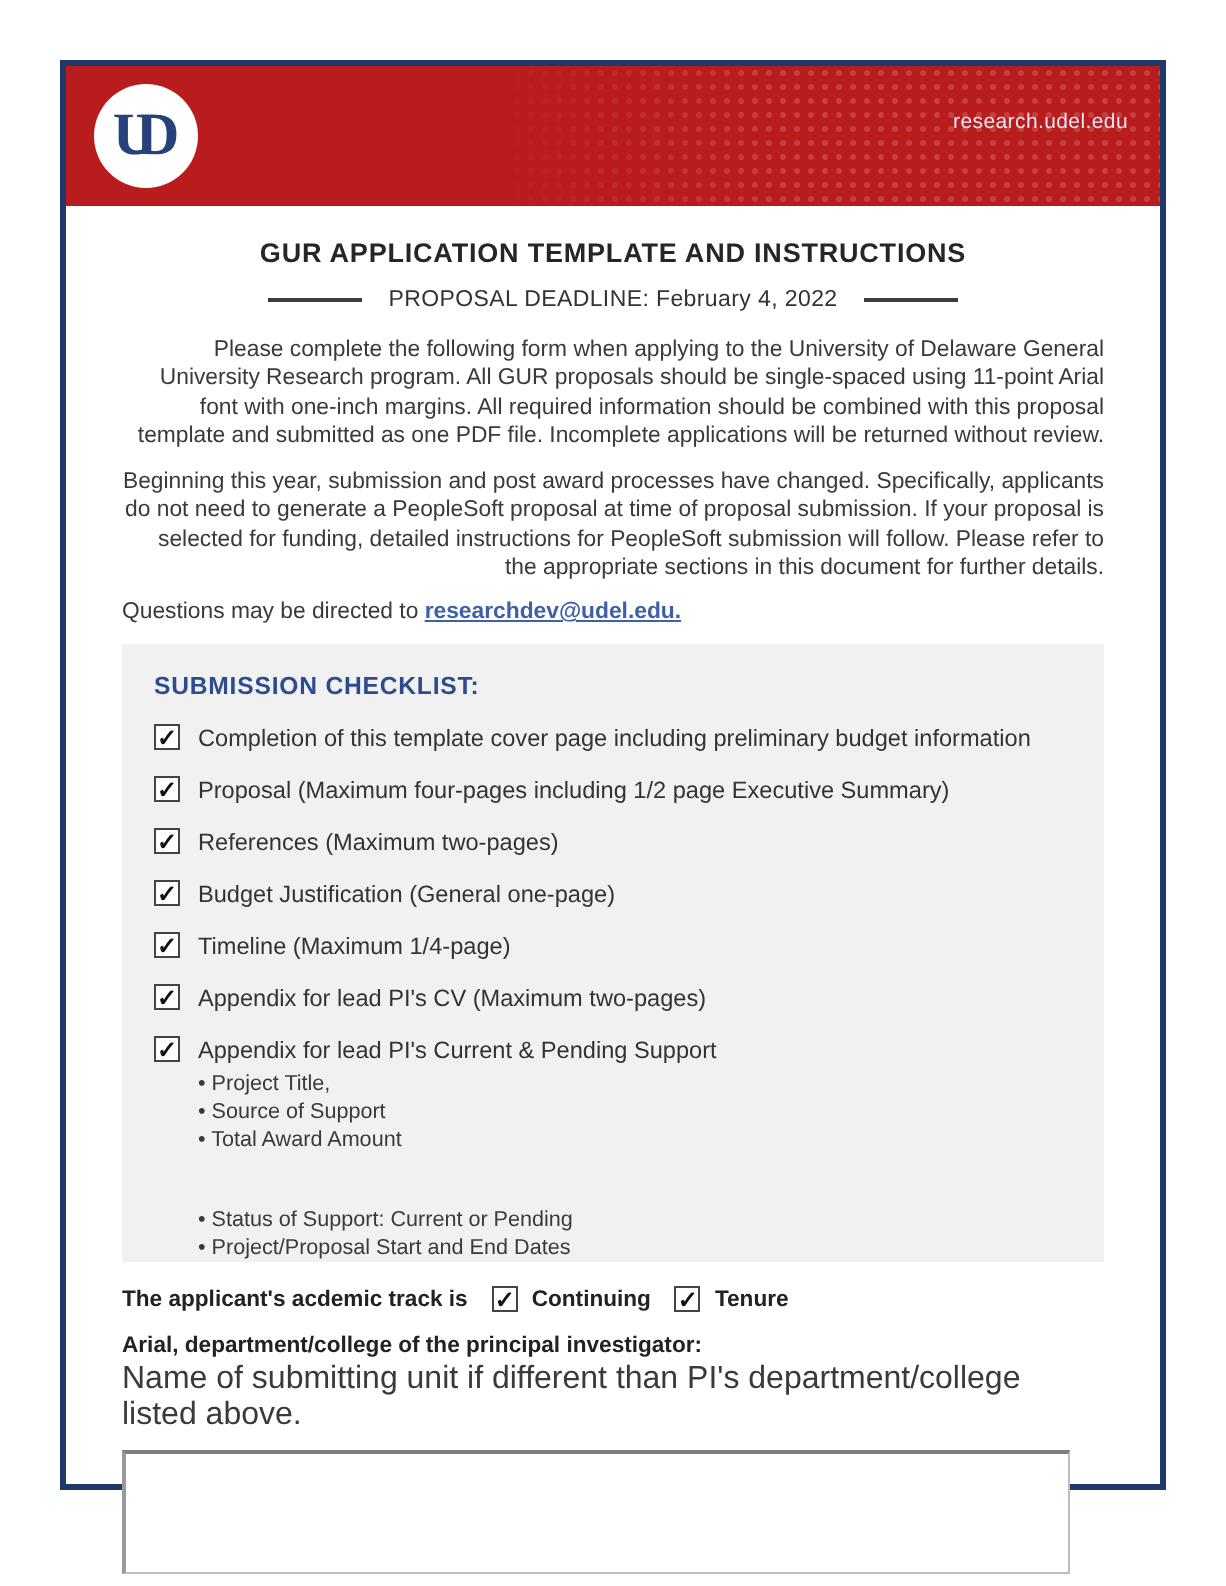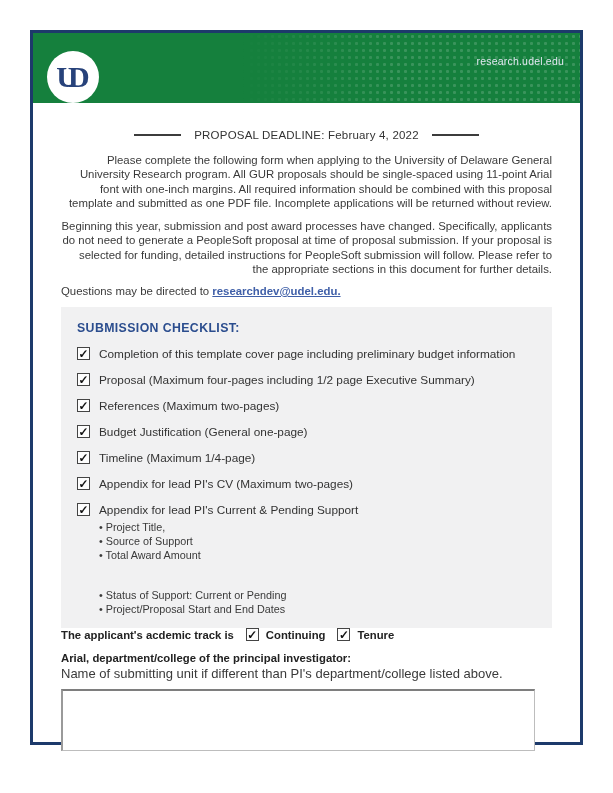--- a/index.html
+++ b/index.html
@@ -2,22 +2,22 @@
 <html><head>
 <meta charset="utf-8">
 <style>
   * { margin:0; padding:0; box-sizing:border-box; }
   html,body { width:613px; height:793px; background:#ffffff; overflow:hidden;
               font-family:"Liberation Sans", sans-serif; }
   .page { position:absolute; left:30px; top:30px; width:553px; height:715px;
           border:3px solid #1d3a6b; background:#fff; }
 
   
-  .banner { position:relative; height:70px; background:#15803d; display:flex;
-            align-items:flex-end; overflow:hidden; }
+  .banner { position:relative; height:70px; background:#b91c1c; display:flex;
+            align-items:center; overflow:hidden; }
   .banner::after { content:""; position:absolute; top:0; right:0; width:62%; height:100%;
             background-image:radial-gradient(circle, rgba(255,255,255,0.16) 1.3px, transparent 1.8px);
             background-size:7px 7px;
             -webkit-mask-image:linear-gradient(to right, transparent, #000 45%);
             mask-image:linear-gradient(to right, transparent, #000 45%); }
   .logo-circle { width:52px; height:52px; border-radius:50%; background:#fff; margin-left:14px;
             display:flex; align-items:center; justify-content:center; flex:0 0 auto; z-index:2; }
   .logo-letters { font-family:"Liberation Serif", serif; font-weight:bold; color:#27427a;
             font-size:30px; letter-spacing:-10px; padding-right:10px; line-height:1; }
   .banner-text { margin-left:13px; z-index:2; }
@@ -34,56 +34,57 @@
   .dash { width:47px; height:2px; background:#3c3c3c; }
   .deadline-text { font-size:11.5px; color:#333; letter-spacing:.2px; }
 
   .para { font-size:11.4px; line-height:1.27; color:#3a3a3a; text-align:right; }
   .p1 { margin-top:12px; }
   .p2 { margin-top:8px; }
   .questions { margin-top:8px; font-size:11.4px; }
   .email-link { color:#3f5fa8; font-weight:bold; text-decoration:underline; cursor:pointer; }
 
   
-  .checklist { margin-top:10px; background:#f1f1f2; padding:14px 16px 12px 16px; }
+  .checklist { margin-top:10px; background:#f1f1f2; padding:14px 16px 0 16px; }
   .checklist-title { color:#2b4d8e; font-size:12.3px; font-weight:bold; letter-spacing:.4px; }
   .check-item { display:flex; align-items:center; gap:9px; margin-top:12px;
             font-size:11.8px; color:#333; }
   .checkbox { width:13px; height:13px; border:1.5px solid #444; display:inline-flex;
             align-items:center; justify-content:center; font-size:12px; line-height:1;
             color:#111; background:#fdfdfd; flex:0 0 auto; font-weight:bold; cursor:pointer; }
   .sub-bullets { display:flex; gap:26px; margin:3px 0 0 22px;flex-direction:column; }
   .sub-col { list-style:none; }
   .sub-col li { font-size:10.8px; color:#3a3a3a; line-height:1.3; }
   .sub-col li::before { content:"• "; }
 
   
-  .track-row { margin-top:0; display:flex; align-items:center; gap:8px;
+  .track-row { margin-top:12px; display:flex; align-items:center; gap:8px;
             font-size:11.3px; font-weight:bold; color:#222; }
   .track-opt { display:flex; align-items:center; gap:7px; margin-left:4px; }
   .name-label { margin-top:11px; font-size:11.3px; font-weight:bold; color:#222; }
-  .name-sublabel { font-size:13px; color:#3a3a3a; margin-top:2px; }
+  .name-sublabel { font-size:16px; color:#3a3a3a; margin-top:2px; }
   .pi-box { display:block; margin-top:8px; width:474px; height:62px; resize:none;
             border:1px solid #bdbdbd; border-top:2px solid #7e7e7e; border-left:2px solid #9a9a9a;
             outline:none; background:#fff; font-family:"Liberation Sans", sans-serif; font-size:11px; }
 </style>
 </head>
 <body>
 
 <div class="page">
 
   <div class="banner">
     <div class="logo-circle">
       <span class="logo-letters">UD</span>
     </div>
     <div class="banner-url">research.udel.edu</div>
   </div>
 
   <div class="content">
 
+    <div class="doc-title">GUR APPLICATION TEMPLATE AND INSTRUCTIONS</div>
 
     <div class="deadline-row">
       <span class="dash"></span>
       <span class="deadline-text">PROPOSAL DEADLINE: February 4, 2022</span>
       <span class="dash"></span>
     </div>
 
     <p class="para p1">Please complete the following form when applying to the University of Delaware General University Research program. All GUR proposals should be single-spaced using 11-point Arial font with one-inch margins. All required information should be combined with this proposal template and submitted as one PDF file. Incomplete applications will be returned without review.</p>
     <p class="para p2">Beginning this year, submission and post award processes have changed. Specifically, applicants do not need to generate a PeopleSoft proposal at time of proposal submission. If your proposal is selected for funding, detailed instructions for PeopleSoft submission will follow. Please refer to the appropriate sections in this document for further details.</p>
 

